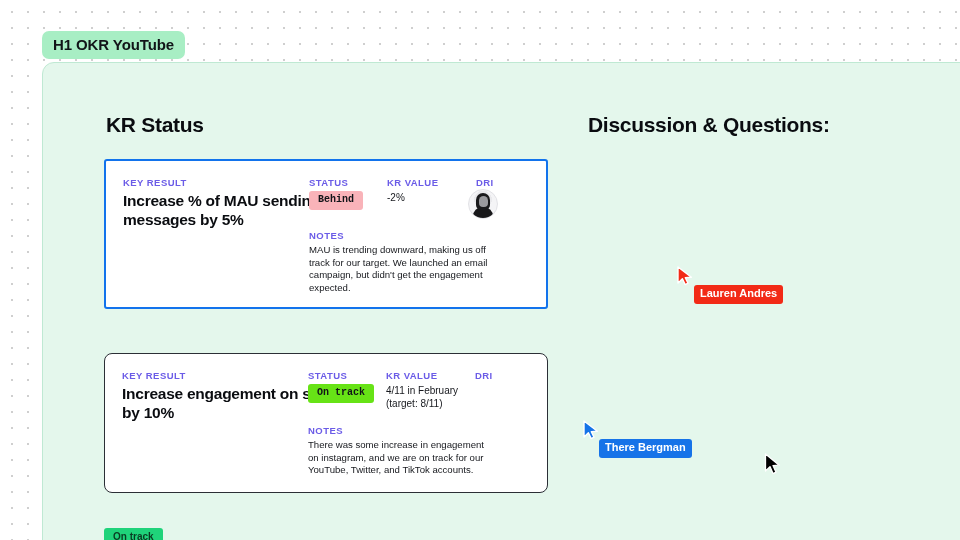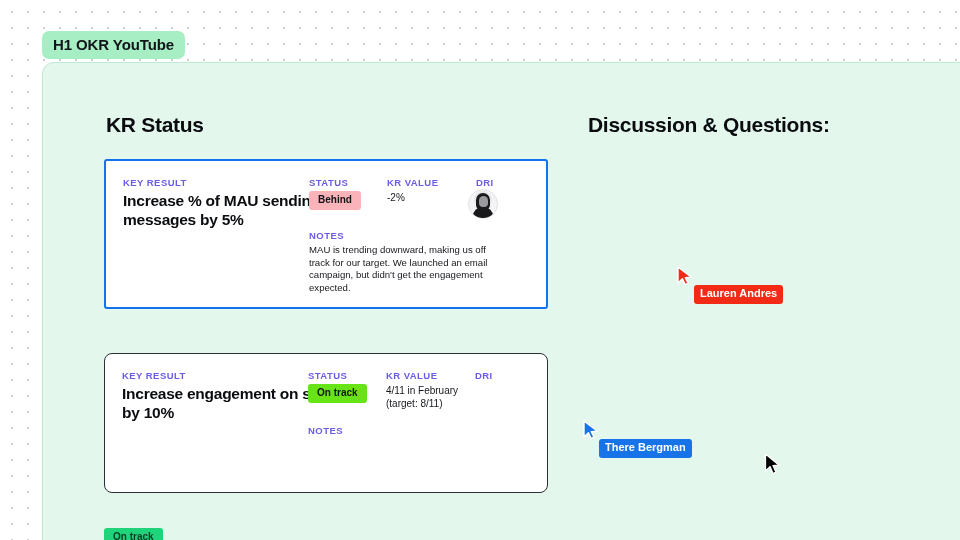--- a/index.html
+++ b/index.html
@@ -80,20 +80,21 @@
     font-size:9.6px;color:#16181d;
     line-height:12.6px;
   }
 
   .status-badge{
     position:absolute;
     font-size:10px;font-weight:700;color:#111418;
     padding:4px 9px 5px 9px;
     border-radius:3px;white-space:nowrap;
     line-height:1;
+    font-family:Liberation Mono, monospace;
   }
   .badge-behind{background:#f9b3b9;}
   .badge-ontrack{background:#67e316;}
 
   .kr-value{
     position:absolute;
     font-size:10px;color:#16181d;line-height:12.6px;
     white-space:pre-line;
   }
 
@@ -191,20 +192,21 @@
     <div class="field-label" id="c2-label-status">STATUS</div>
     <div class="status-badge badge-ontrack" id="c2-badge">On track</div>
 
     <div class="field-label" id="c2-label-value">KR VALUE</div>
     <div class="kr-value" id="c2-value">4/11 in February
 (target: 8/11)</div>
 
     <div class="field-label" id="c2-label-dri">DRI</div>
 
     <div class="field-label" id="c2-label-notes">NOTES</div>
+    <div class="notes-body" id="c2-notes">There was some increase in engagement on instagram, and we are on track for our YouTube, Twitter, and TikTok accounts.</div>
   </div>
 
   <div id="bottom-badge">On track</div>
 
 </div>
 
 <div class="cursor" id="cursor-lauren">
   <svg width="20" height="22" viewBox="0 0 20 22">
     <path d="M2 1 L2 17 L6.4 12.8 L9.2 18.6 L12 17.2 L9.3 11.6 L15.4 11.2 Z" fill="#f22a16" stroke="#ffffff" stroke-width="1.4" stroke-linejoin="round"></path>
   </svg>

